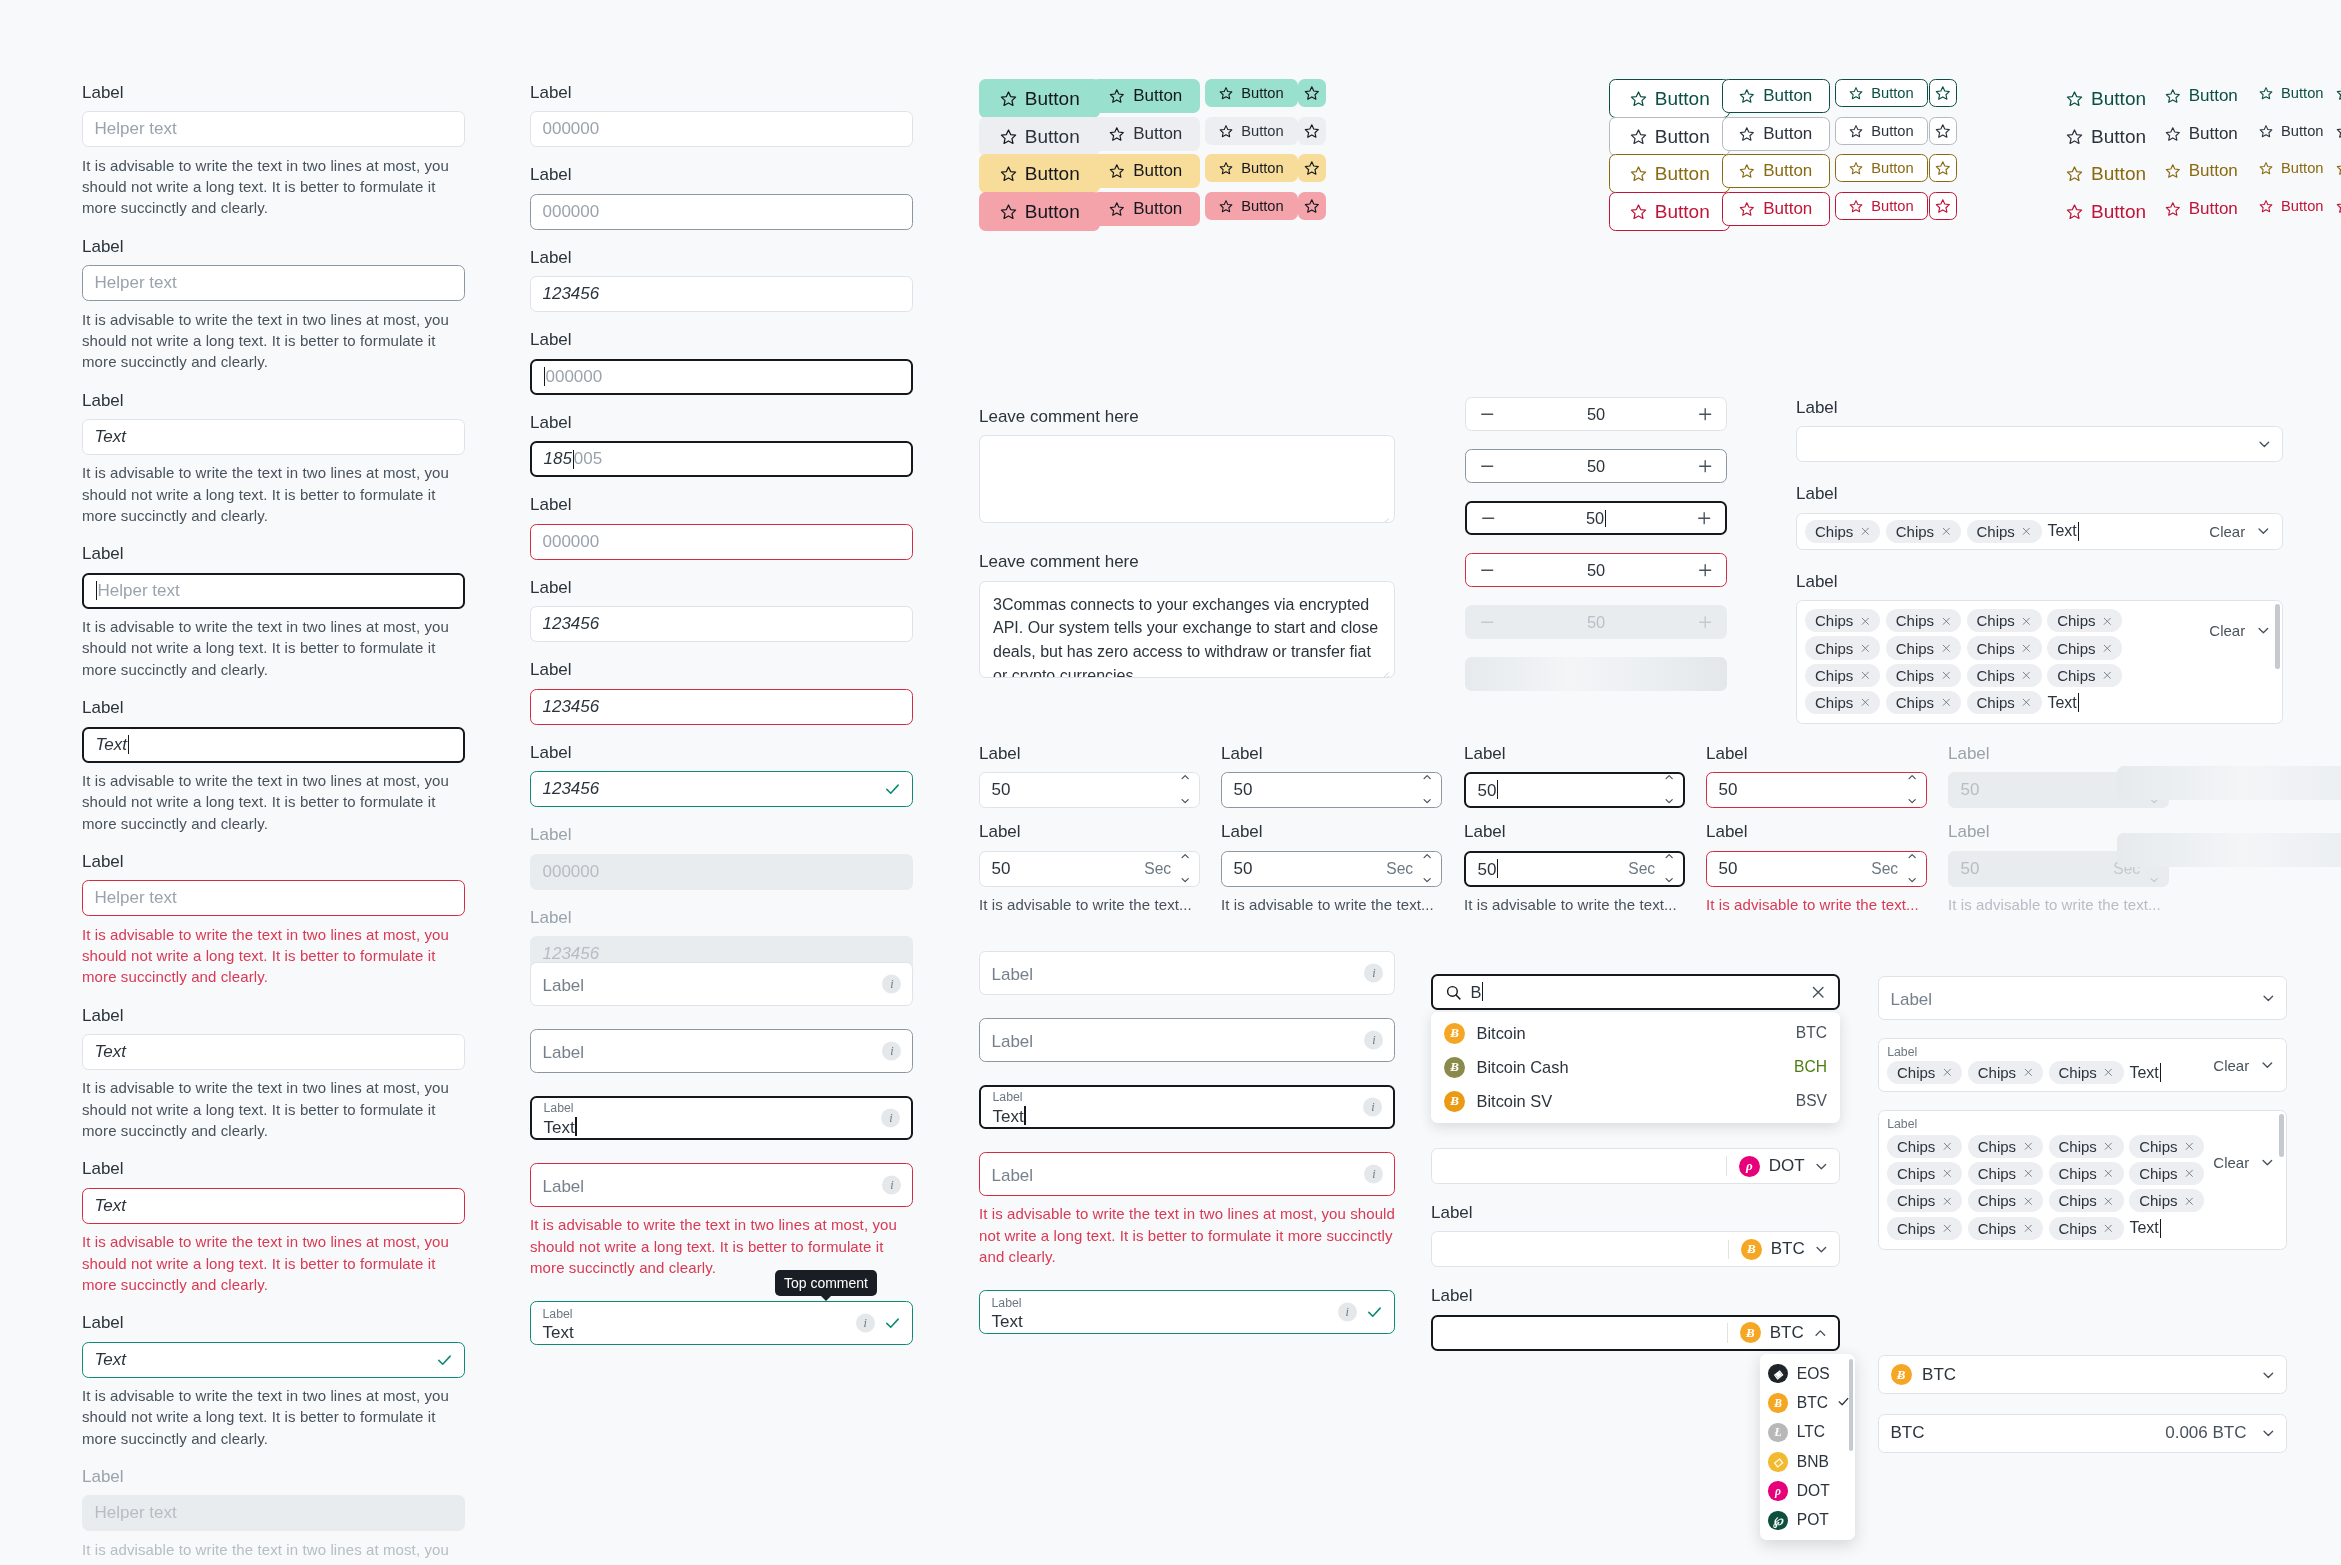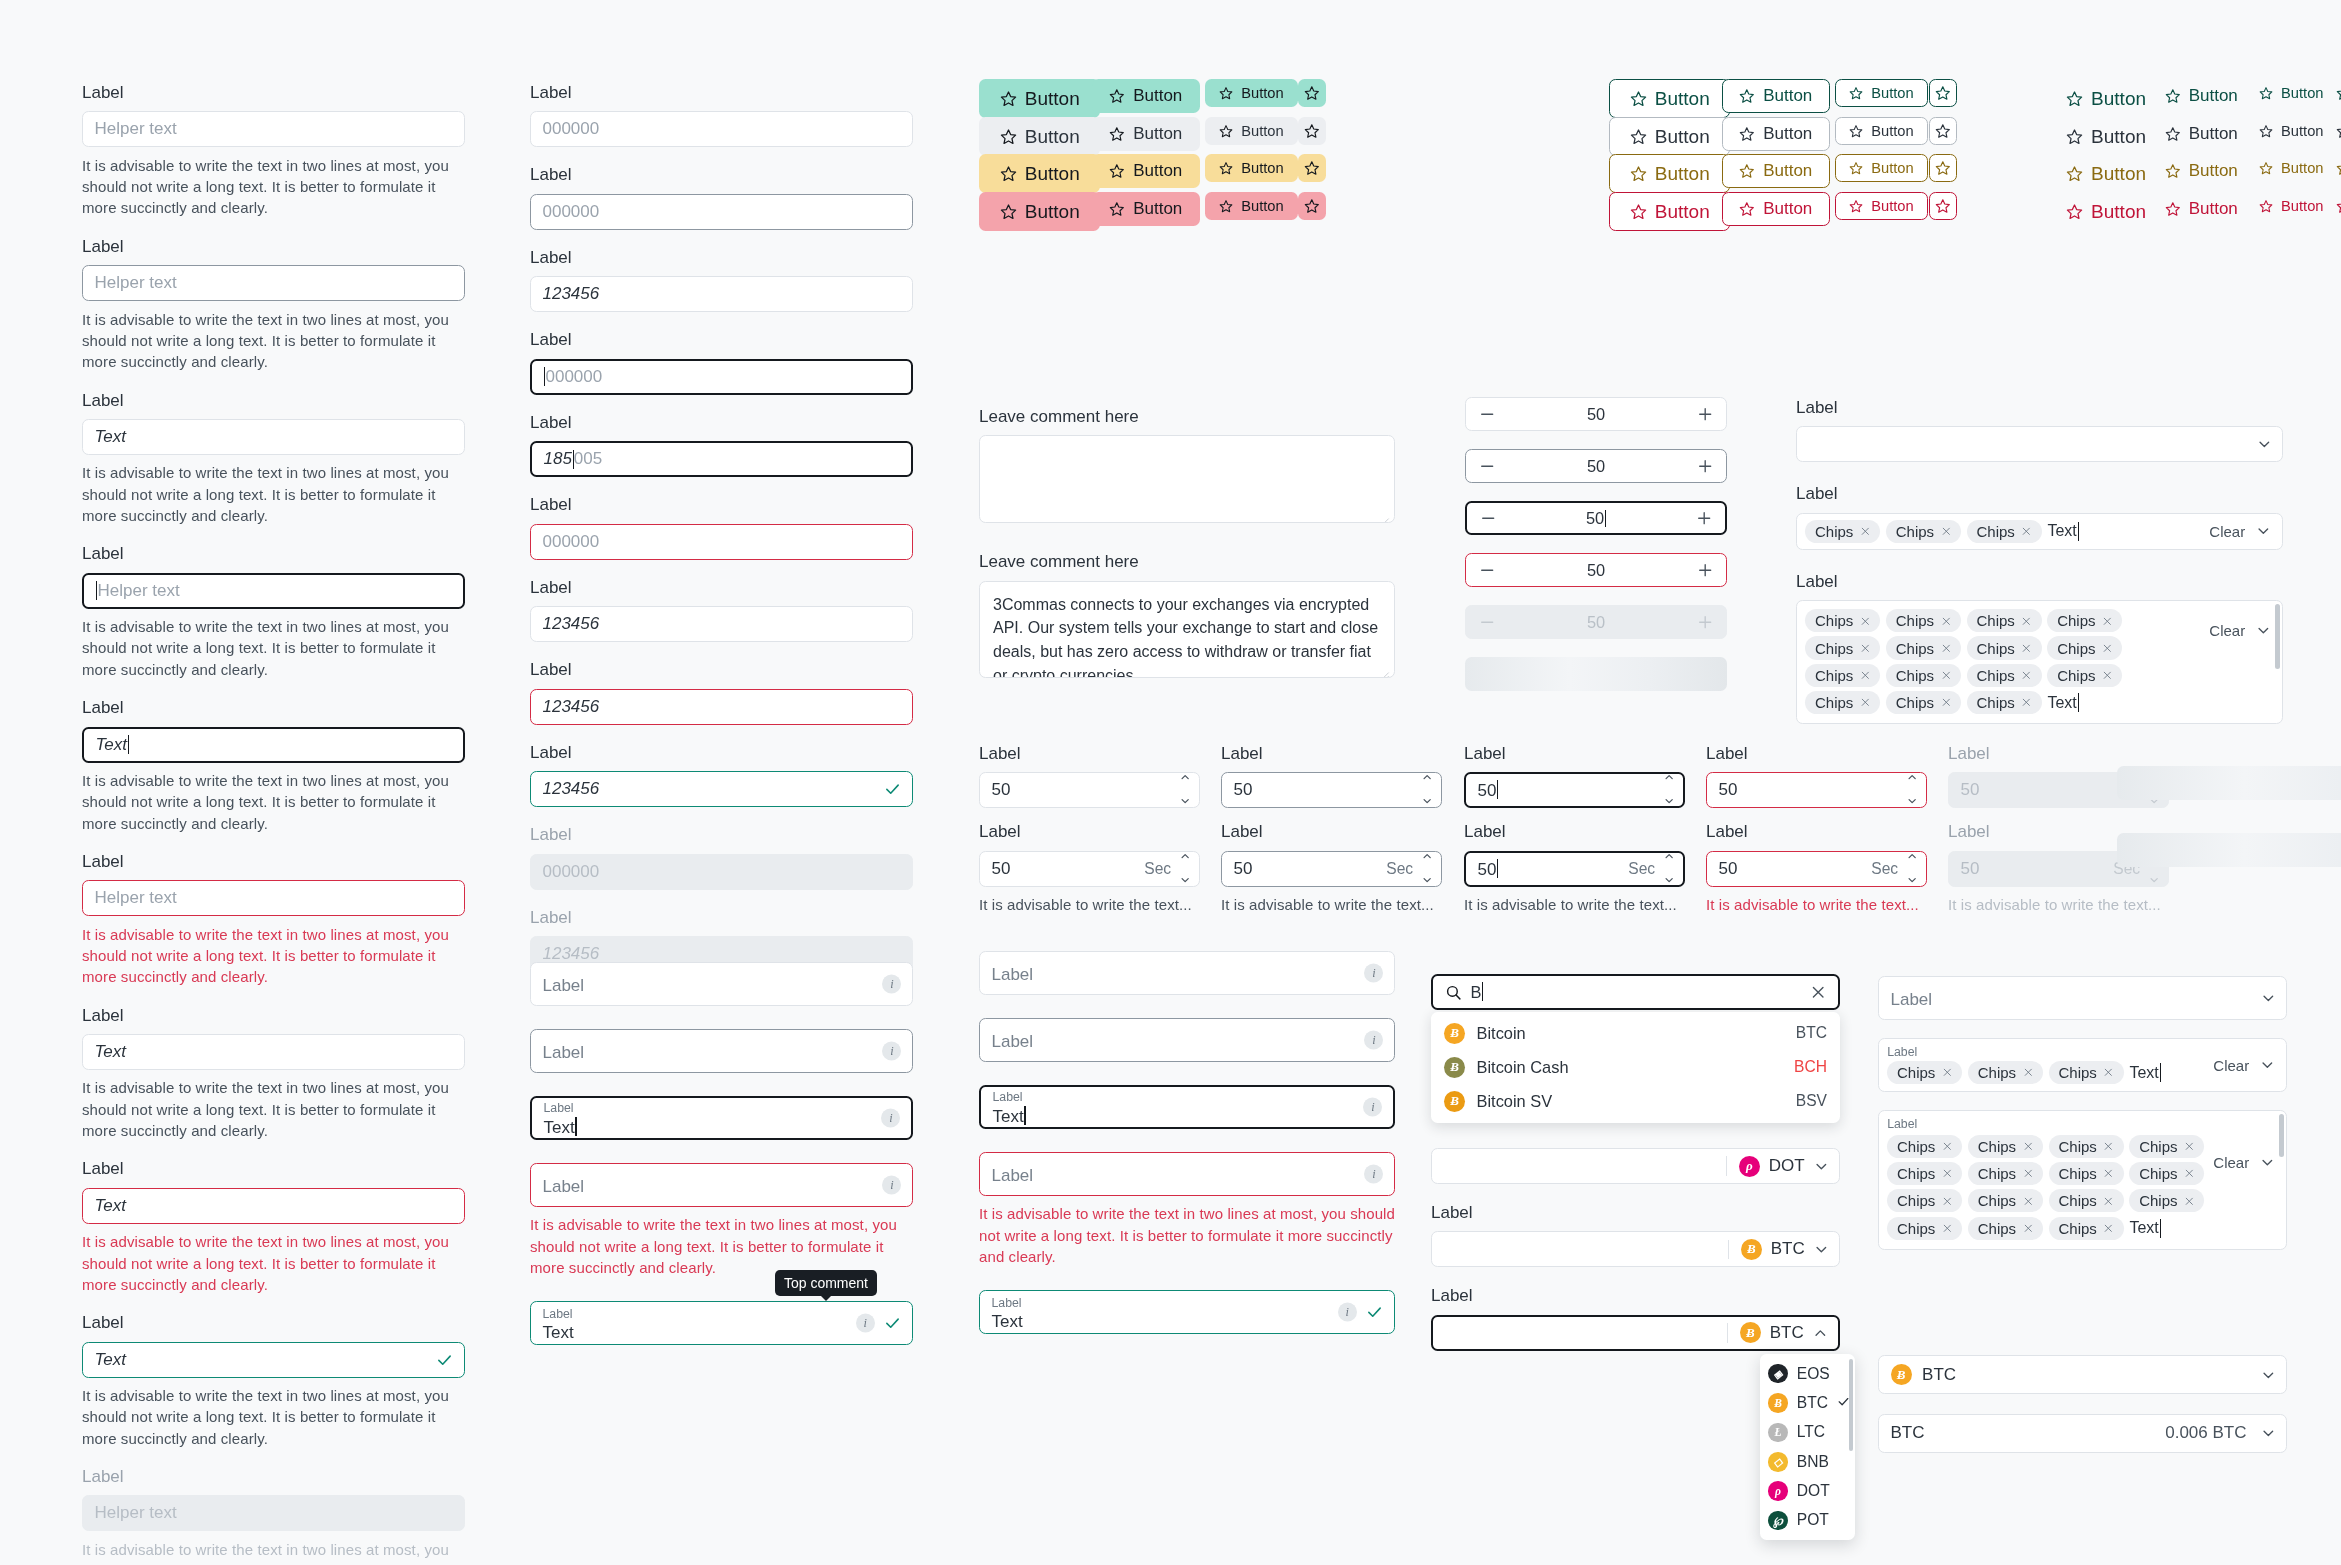--- a/index.html
+++ b/index.html
@@ -1379,21 +1379,21 @@
     </div>
     <div class="menu">
     <div class="mitem">
       <span class="coin" style="background:#f5a623">Ƀ</span>
       <span>Bitcoin</span>
       <span class="mitem-tkr" style="margin-left:auto; color:#48525c; font-size:15.6px;">BTC</span>
     </div>
     <div class="mitem">
       <span class="coin" style="background:#8a8a4a">Ƀ</span>
       <span>Bitcoin Cash</span>
-      <span class="mitem-tkr" style="margin-left:auto; color:#ef4444; font-size:15.6px;">BCH</span>
+      <span class="mitem-tkr" style="margin-left:auto; color:#4d7c0f; font-size:15.6px;">BCH</span>
     </div>
     <div class="mitem">
       <span class="coin" style="background:#eb9b13">Ƀ</span>
       <span>Bitcoin SV</span>
       <span class="mitem-tkr" style="margin-left:auto; color:#48525c; font-size:15.6px;">BSV</span>
     </div>
       </div>
     </div>
 
   <div class="col" id="coinselects" style="left: 1431px; top: 1148px; width: 409px; position: absolute;">

